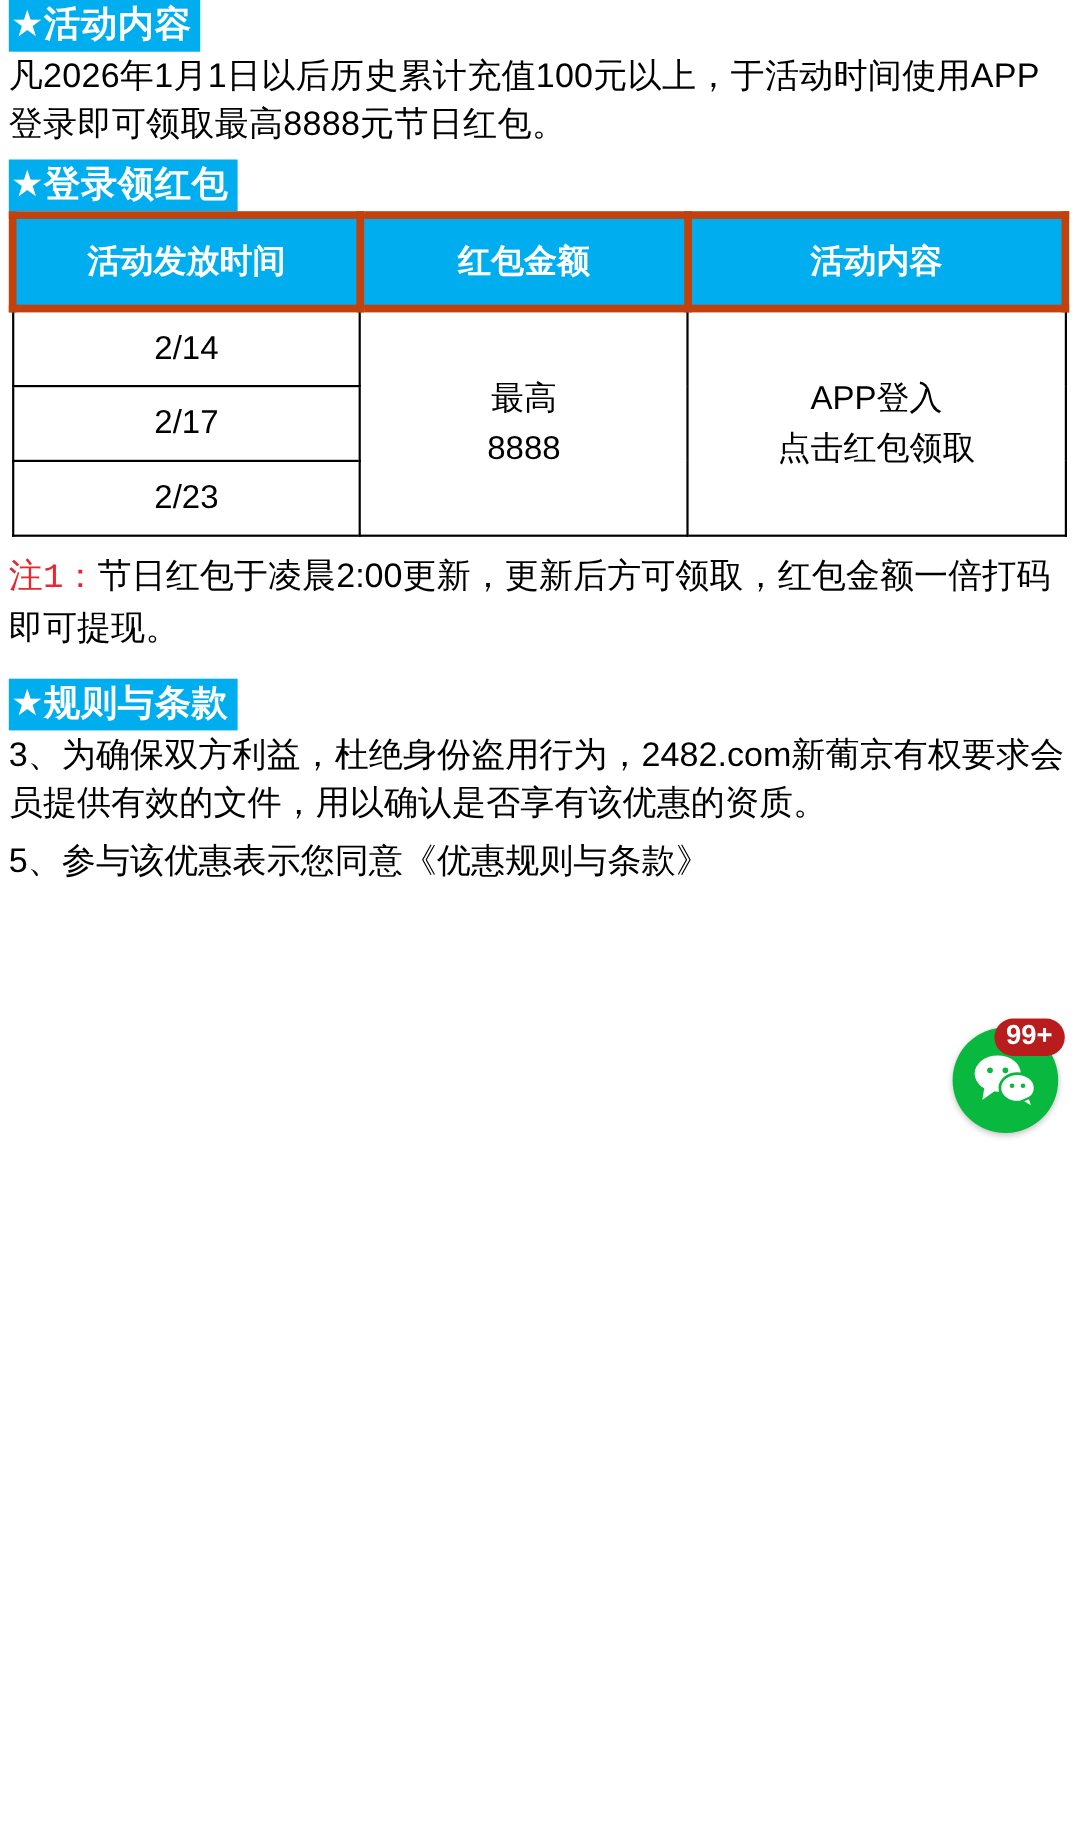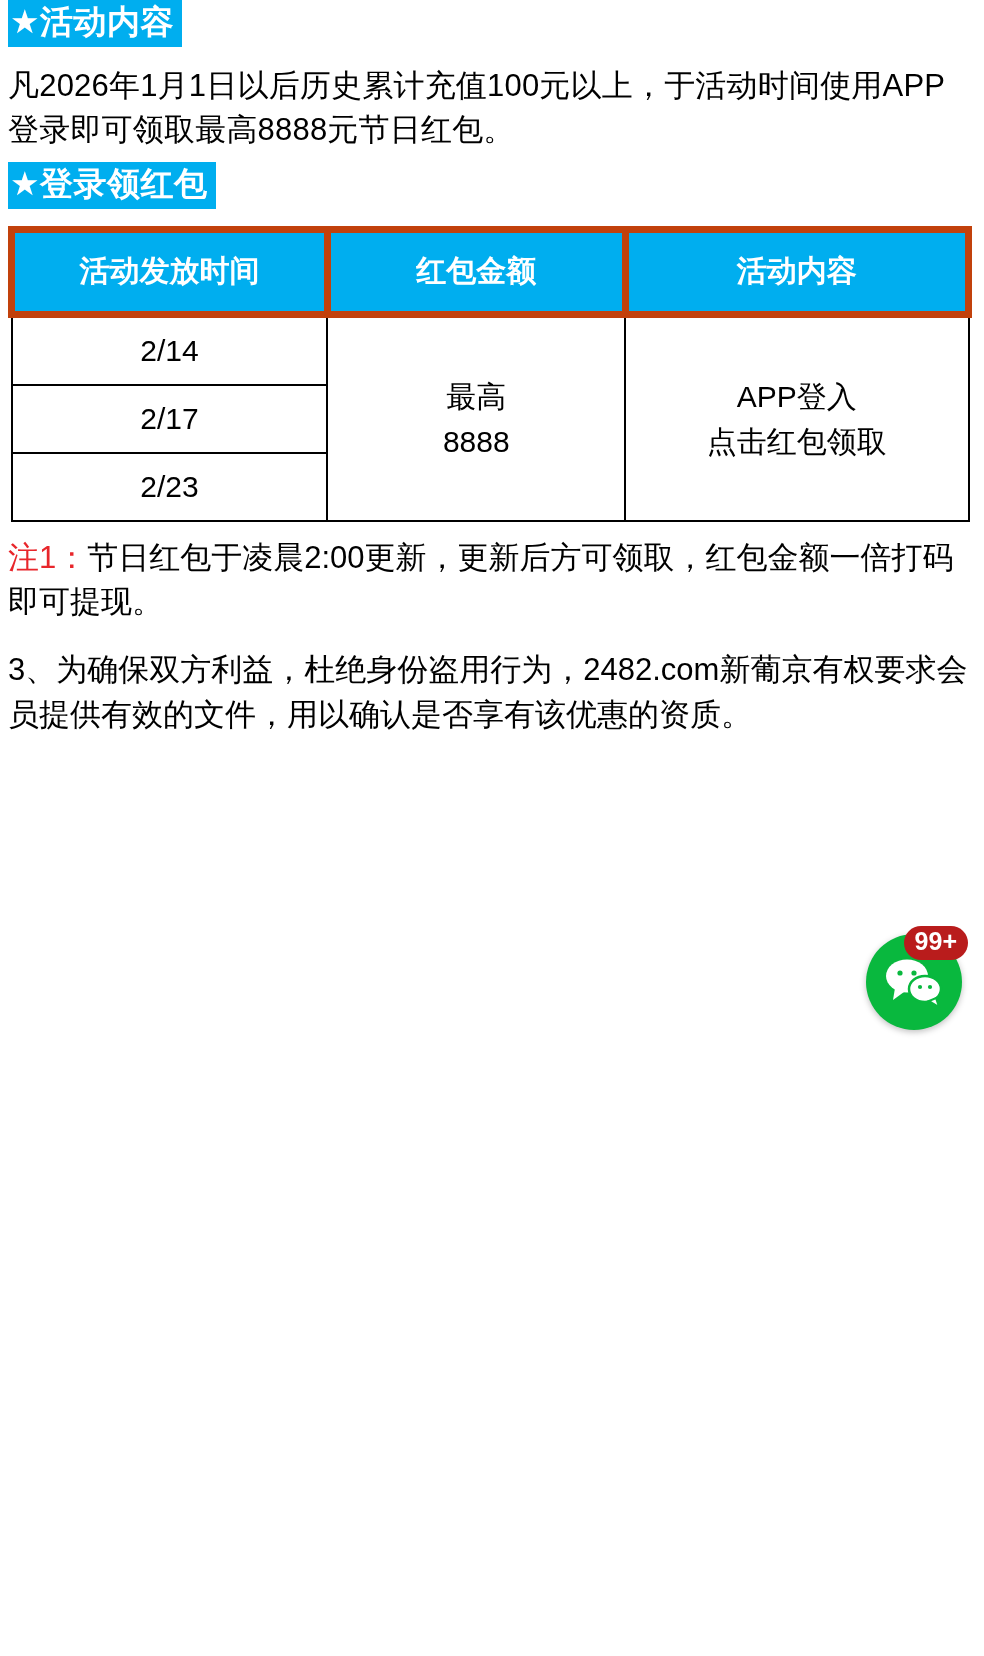--- a/index.html
+++ b/index.html
@@ -21,21 +21,21 @@
     width: 984px;
   }
   .section-heading {
     display: inline-block;
     background: #00AEEF;
     color: #ffffff;
     font-size: 33px;
     font-weight: bold;
     line-height: 1.24;
     padding: 2px 8px 4px 2px;
-    margin: 0 0 17px 0;
+    margin: 0 0 0 0;
     letter-spacing: 0.5px;
   }
   .heading-wrap {
     margin-top: 0;
   }
   p.body-text {
     font-size: 31px;
     line-height: 1.42;
     margin: 0 0 10px 0;
     letter-spacing: 0.2px;
@@ -75,20 +75,21 @@
   .col-time { width: 33%; }
   .col-amount { width: 31%; }
   .col-method { width: 36%; }
   .note-line {
     font-size: 31px;
     line-height: 1.42;
     margin: 0 0 6px 0;
   }
   .note-label {
     color: #E8262B;
+    font-family: Liberation Mono, monospace;
   }
   .notes {
     margin-top: 12px;
     margin-bottom: 24px;
   }
   .rules p {
     font-size: 31px;
     line-height: 1.44;
     margin: 0 0 8px 0;
   }
@@ -168,23 +169,27 @@
       </tr>
     </tbody>
   </table>
 
   <div class="notes">
     <p class="note-line">
       <span class="note-label">注1：</span><span>节日红包于凌晨2:00更新，更新后方可领取，红包金额一倍打码即可提现。</span>
     </p>
   </div>
 
+  <div class="heading-wrap">
+    <div class="section-heading">★规则与条款</div>
+  </div>
 
   <div class="rules">
     <p>3、为确保双方利益，杜绝身份盗用行为，2482.com新葡京有权要求会员提供有效的文件，用以确认是否享有该优惠的资质。</p>
+    <p>5、参与该优惠表示您同意《优惠规则与条款》</p>
   </div>
 
   <div class="clear-space"></div>
 </div>
 
 <div class="floating-chat">
   <span class="badge">99+</span>
   <span>
     <svg width="62" height="52" viewBox="0 0 62 52" aria-hidden="true">
       <ellipse cx="24" cy="20" rx="21" ry="16.5" fill="#ffffff"></ellipse>

